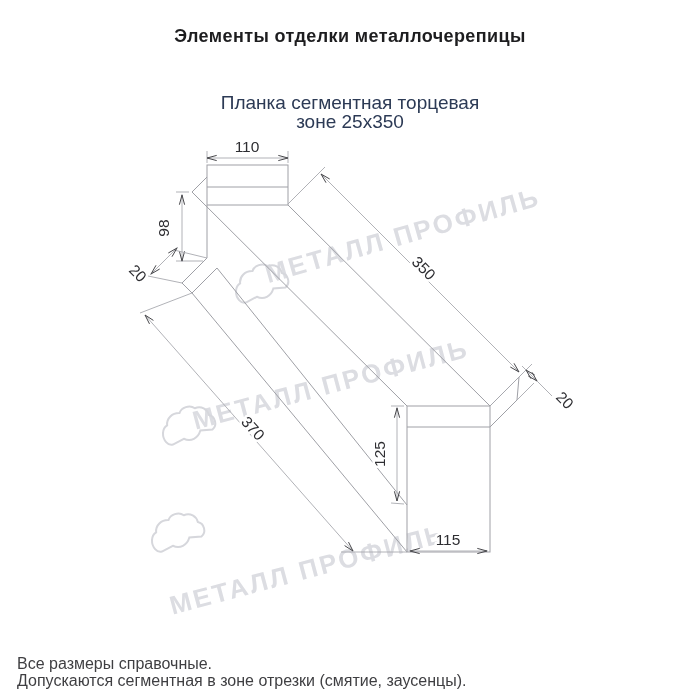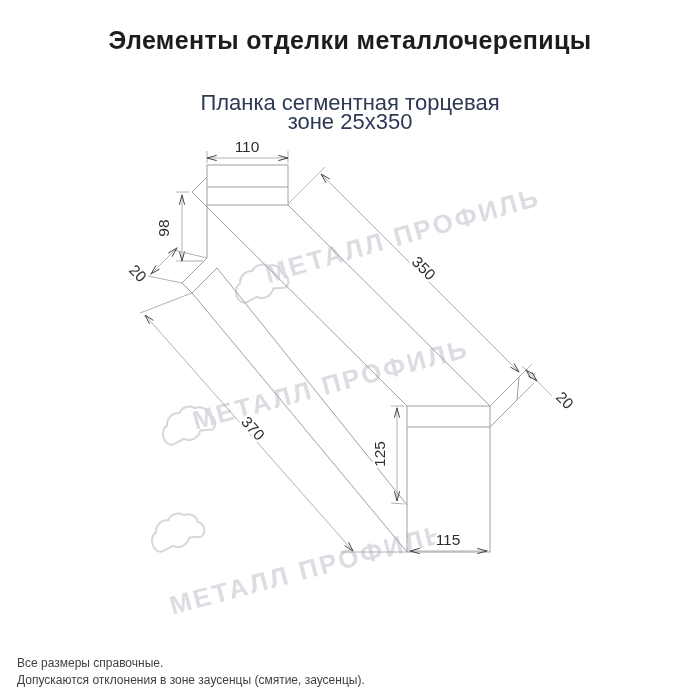--- a/index.html
+++ b/index.html
@@ -2,30 +2,30 @@
 <html><head>
 <meta charset="utf-8">
 <style>
   html,body{margin:0;padding:0;background:#fff;}
   .canvas{
     position:relative;width:700px;height:700px;background:#ffffff;
     font-family:"Liberation Sans","DejaVu Sans",sans-serif;overflow:hidden;
   }
   .page-title{
     position:absolute;top:26px;left:0;width:700px;text-align:center;
-    font-size:25px;font-weight:700;letter-spacing:.4px;color:#1d1d1f;
+    font-size:18px;font-weight:700;letter-spacing:.4px;color:#1d1d1f;
   }
   .subtitle{
     position:absolute;top:93px;left:0;width:700px;text-align:center;
-    font-size:22px;line-height:19px;font-weight:400;color:#2c3a55;
+    font-size:19px;line-height:19px;font-weight:400;color:#2c3a55;
   }
   .drawing-layer{position:absolute;left:0;top:0;}
   .footer{
     position:absolute;left:17px;top:655px;width:660px;
-    font-size:12px;line-height:17px;color:#3f3f42;
+    font-size:16px;line-height:17px;color:#3f3f42;
   }
   svg text.dim{
     font-family:"Liberation Sans","DejaVu Sans",sans-serif;
     font-size:15.5px;fill:#2e2e32;
     paint-order:stroke;stroke:#ffffff;stroke-width:5px;stroke-linejoin:round;
   }
   svg text.wm{
     font-family:"Liberation Sans","DejaVu Sans",sans-serif;
     font-size:26px;font-weight:700;letter-spacing:2.5px;fill:#dcdde2;
   }
@@ -128,16 +128,16 @@
       <g>
         <line x1="409" y1="551" x2="488" y2="551" stroke="#a8a9af" stroke-width="0.9"></line>
         <path d="M419.7,548.4 L410,551 L419.7,553.6" fill="none" stroke="#46464a" stroke-width="1"></path>
         <path d="M477.3,553.6 L487,551 L477.3,548.4" fill="none" stroke="#46464a" stroke-width="1"></path>
         <text class="dim" text-anchor="middle" transform="translate(448,545) rotate(0)">115</text>
       </g>
     </svg>
 
   <div class="footer">
     <div>Все размеры справочные.</div>
-    <div>Допускаются отклонения в зоне заусенцы (смятие, заусенцы).</div>
+    <div>Допускаются сегментная в зоне отрезки (смятие, заусенцы).</div>
   </div>
 
 </div>
 
 </body></html>

